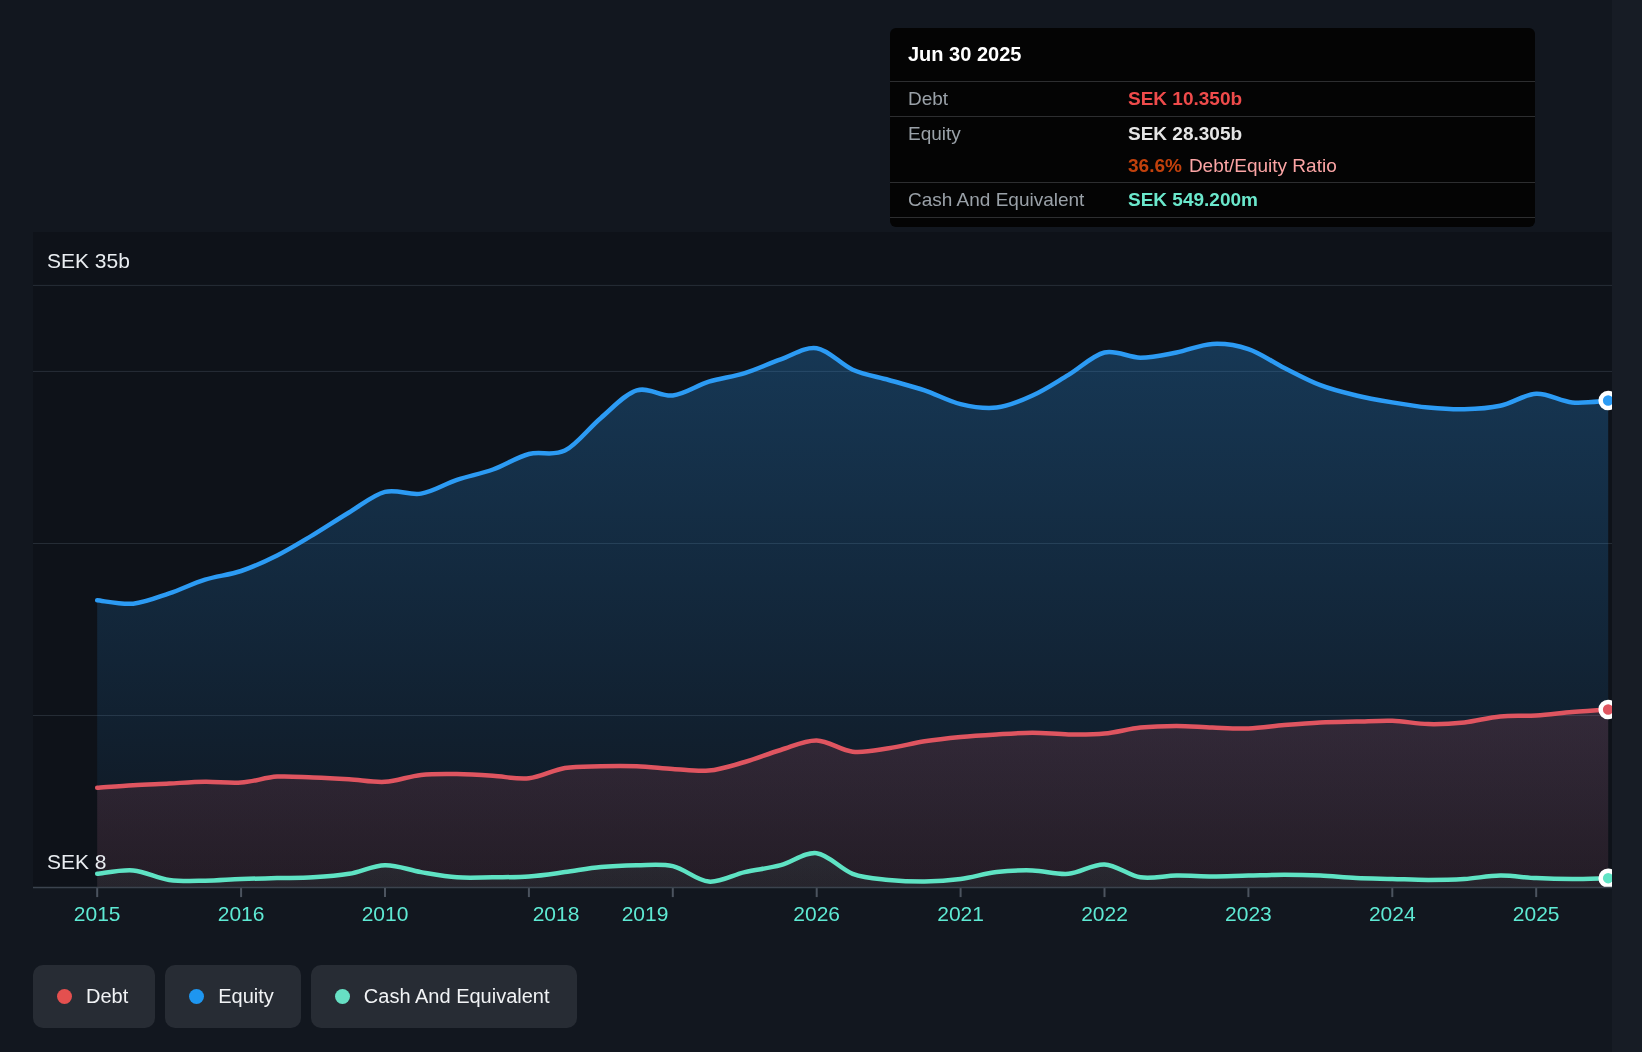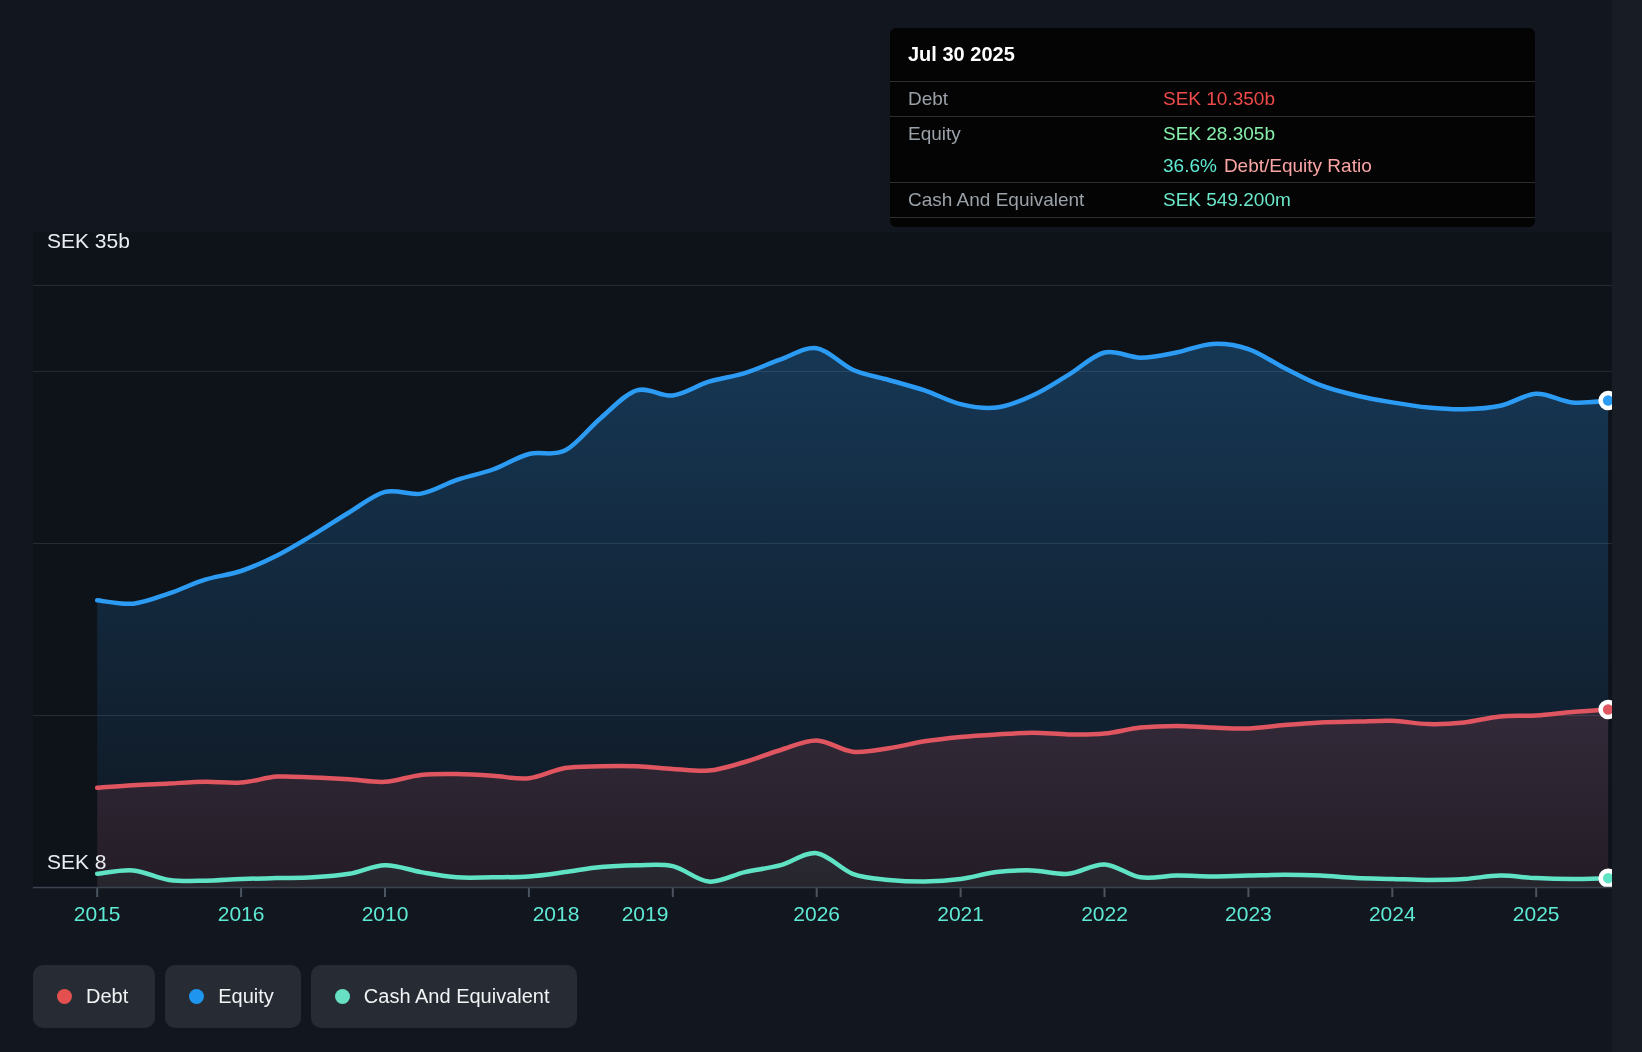--- a/index.html
+++ b/index.html
@@ -6,37 +6,37 @@
   .stage{
     position:relative;width:1642px;height:1052px;overflow:hidden;
     background:#12171f;
     font-family:"Liberation Sans","DejaVu Sans",sans-serif;
     -webkit-font-smoothing:antialiased;
   }
   svg#chart{position:absolute;left:0;top:0;}
 
   
   .ylabel{position:absolute;left:47px;color:#e9edf1;font-size:21px;line-height:26px;}
-  .ylabel-max{top:228px;}
+  .ylabel-max{top:248px;}
   .ylabel-zero{top:849px;}
   .xlabel{position:absolute;top:901px;width:90px;text-align:center;color:#5eead4;font-size:21px;line-height:26px;}
 
   
   .tt{
     position:absolute;left:890px;top:28px;width:645px;box-sizing:border-box;
     background:#040404;border-radius:6px;padding-bottom:9px;
     color:#ffffff;font-size:19px;z-index:6;
   }
   .tt-title{height:54px;display:flex;align-items:center;padding:0 18px;
     font-size:20px;font-weight:bold;border-bottom:1px solid #2d2e30;box-sizing:border-box;}
   .tt-row{display:flex;align-items:center;height:35px;padding:0 18px;box-sizing:border-box;}
   .tt-row.slim{height:33px;}
   .tt-row.b{border-bottom:1px solid #2d2e30;}
   .tt-label{color:#9aa1a8;width:220px;flex:none;font-weight:normal;}
-  .tt-value{font-weight:normal;margin-left:35px;}
+  .tt-value{font-weight:bold;}
   .tt-suffix{color:#fca5a5;font-weight:normal;margin-left:7px;}
 
   
   .legend{position:absolute;left:33px;top:965px;display:flex;gap:10px;z-index:5;}
   .pill{display:flex;align-items:center;gap:14px;height:63px;padding:0 27px 0 24px;
     background:#272c34;border-radius:10px;color:#f1f3f5;font-size:20px;cursor:pointer;}
   .dot{width:15px;height:15px;border-radius:50%;flex:none;}
 </style>
 </head>
 <body>
@@ -102,35 +102,35 @@
       <div class="xlabel" style="left: 600px;">2019</div>
       <div class="xlabel" style="left: 771.7px;">2026</div>
       <div class="xlabel" style="left: 915.6px;">2021</div>
       <div class="xlabel" style="left: 1059.5px;">2022</div>
       <div class="xlabel" style="left: 1203.4px;">2023</div>
       <div class="xlabel" style="left: 1347.3px;">2024</div>
       <div class="xlabel" style="left: 1491.2px; text-align: center;">2025</div>
     </div>
 
   <div class="tt">
-    <div class="tt-title">Jul 30 2025</div>
+    <div class="tt-title">Jun 30 2025</div>
 
     <div class="tt-row b">
       <span class="tt-label">Debt</span>
       <span class="tt-value" id="tt-val-0" style="color: rgb(239, 75, 75);">SEK 10.350b</span>
     </div>
 
     <div class="tt-row slim">
       <span class="tt-label">Equity</span>
-      <span class="tt-value" id="tt-val-1" style="color: #86efac;">SEK 28.305b</span>
+      <span class="tt-value" id="tt-val-1" style="color: #e5e5e5;">SEK 28.305b</span>
     </div>
 
     <div class="tt-row slim b">
       <span class="tt-label"></span>
-      <span class="tt-value" id="tt-val-2" style="color: #5eead4;">36.6%</span>
+      <span class="tt-value" id="tt-val-2" style="color: #c2410c;">36.6%</span>
       <span class="tt-suffix">Debt/Equity Ratio</span>
     </div>
 
     <div class="tt-row b">
       <span class="tt-label">Cash And Equivalent</span>
       <span class="tt-value" id="tt-val-3" style="color: rgb(107, 232, 204);">SEK 549.200m</span>
     </div>
   </div>
 
   <div class="legend" id="legend">

